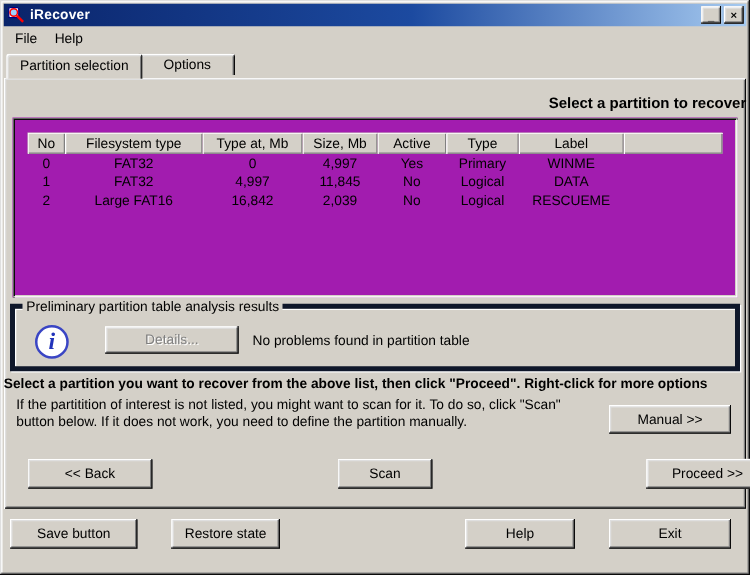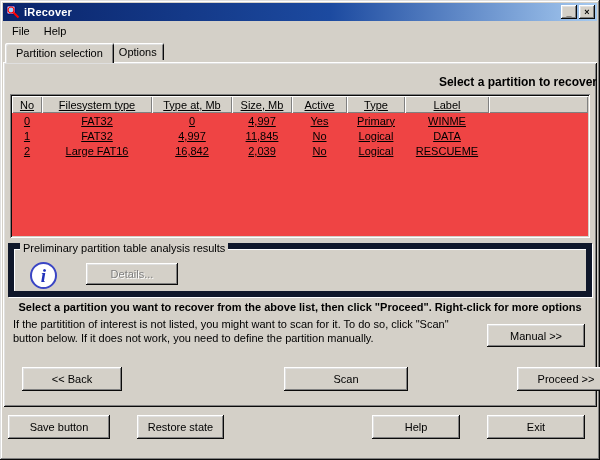--- a/index.html
+++ b/index.html
@@ -33,55 +33,55 @@
   
   .menubar {
     position:absolute; left:3px; top:21px; width:594px; height:19px;
     display:flex; align-items:center; padding-left:2px;
   }
   .menu-item { padding:2px 7px; cursor:default; }
 
   
   .tabstrip { position:absolute; left:5px; top:43px; height:20px; display:flex; align-items:flex-start; z-index:3; }
   .tab {
-    background:#d4d0c8; padding:0 7px; display:flex; align-items:center;
+    background:#d4d0c8; padding:0 19px; display:flex; align-items:center;
     height:17px; cursor:default; position:relative;
     box-shadow: inset 1px 1px #fff, inset -1px 0 #0a0a0a, inset 2px 2px #dfdfdf, inset -2px 0 #808080;
     border-top-left-radius:2px; border-top-right-radius:2px;
   }
   .tab.active { height:20px; z-index:4; padding:0 11px; margin-right:-2px; }
 
   
   .panel {
     position:absolute; left:3px; top:62px; width:594px; height:345px; background:#d4d0c8;
     box-shadow: inset 1px 1px #fff, inset -1px -1px #0a0a0a,
                 inset 2px 2px #dfdfdf, inset -2px -2px #808080;
   }
   .heading { position:absolute; left:0; top:13px; width:100%; text-align:right; font-weight:bold; font-size:12px; }
 
   
   .listview {
-    position:absolute; left:7px; top:32px; width:580px; height:144px; background:#ef4444;
+    position:absolute; left:7px; top:32px; width:580px; height:144px; background:#a21caf;
     box-shadow: inset 1px 1px #808080, inset -1px -1px #fff,
                 inset 2px 2px #0a0a0a, inset -2px -2px #d4d0c8;
-    padding:2px; overflow:hidden;text-decoration:underline;
+    padding:12px; overflow:hidden;
   }
   .lv-grid { display:grid; grid-template-columns:30px 110px 80px 60px 55px 58px 84px 1fr; }
   .lv-header .hc {
     background:#d4d0c8; height:17px; display:flex; align-items:center; justify-content:center;
     box-shadow: inset 1px 1px #fff, inset -1px -1px #808080; cursor:default;
     white-space:nowrap; overflow:hidden;
   }
   .lv-row { height:15px; }
   .lv-row .c { display:flex; align-items:center; justify-content:center; white-space:nowrap; cursor:default; }
 
   
   .groupbox {
     position:absolute; left:5px; top:181px; width:584px; height:54px;
-    border:6px solid #0f172a; box-shadow:1px 1px 0 #fff, inset 1px 1px 0 #fff;
+    border:4px solid #0f172a; box-shadow:1px 1px 0 #fff, inset 1px 1px 0 #fff;
   }
   .groupbox .gb-label {
     position:absolute; top:-7px; left:6px; background:#d4d0c8; padding:0 3px; white-space:nowrap;
   }
   .info-icon {
     position:absolute; left:16px; top:13px; width:27px; height:27px; border-radius:50%;
     background:#fff; border:2px solid #3a45c4; color:#2233bb;
     font-family:"Liberation Serif", serif; font-style:italic; font-weight:bold; font-size:19px;
     display:flex; align-items:center; justify-content:center;
   }
@@ -93,28 +93,28 @@
                 inset -2px -2px #808080, inset 2px 2px #dfdfdf;
     display:flex; align-items:center; justify-content:center;
     font-family:"Liberation Sans", sans-serif; font-size:11px; cursor:default;
     white-space:nowrap;
   }
   .btn.disabled { color:#808080; text-shadow:1px 1px 0 #fff; }
 
   .result-text { position:absolute; left:190px; top:20px; white-space:nowrap; }
 
   
-  .instr-bold { position:absolute; left:0; top:239px; width:100%; text-align:center; font-weight:bold; }
+  .instr-bold { position:absolute; left:0; top:239px; width:100%; font-weight:bold; }
   .instr-para { position:absolute; left:10px; top:255px; width:468px; line-height:14px; }
 
   .btn-manual  { left:484px; top:262px; width:98px;  height:23px; }
   .btn-back    { left:19px;  top:305px; width:100px; height:24px; }
-  .btn-scan    { left:281px; top:305px; width:124px; height:24px; }
+  .btn-scan    { left:267px; top:305px; width:76px; height:24px; }
   .btn-proceed { left:484px; top:305px; width:98px;  height:24px;margin-left:30px; }
-  .btn-details { left:72px;  top:14px;  width:92px;  height:22px; }
+  .btn-details { left:72px;  top:14px;  width:107px;  height:22px; }
 
   .btn-save    { left:8px;   top:415px; width:102px; height:24px; }
   .btn-restore { left:137px; top:415px; width:87px; height:24px; }
   .btn-help    { left:372px; top:415px; width:88px;  height:24px; }
   .btn-exit    { left:487px; top:415px; width:98px;  height:24px; }
 </style>
 </head>
 <body>
 
 <div class="window">
@@ -187,20 +187,21 @@
         <div class="c">Logical</div>
         <div class="c">RESCUEME</div>
         <div class="c"></div>
       </div>
     </div>
 
     <div class="groupbox">
       <span class="gb-label">Preliminary partition table analysis results</span>
       <div class="info-icon">i</div>
       <div class="btn btn-details disabled">Details...</div>
+      <span class="result-text">No problems found in partition table</span>
     </div>
 
     <div class="instr-bold">Select a partition you want to recover from the above list, then click "Proceed". Right-click for more options</div>
     <div class="instr-para">If the partitition of interest is not listed, you might want to scan for it. To do so, click "Scan" button below. If it does not work, you need to define the partition manually.</div>
 
     <div class="btn btn-manual">Manual &gt;&gt;</div>
     <div class="btn btn-back">&lt;&lt; Back</div>
     <div class="btn btn-scan">Scan</div>
     <div class="btn btn-proceed">Proceed &gt;&gt;</div>
   </div>

